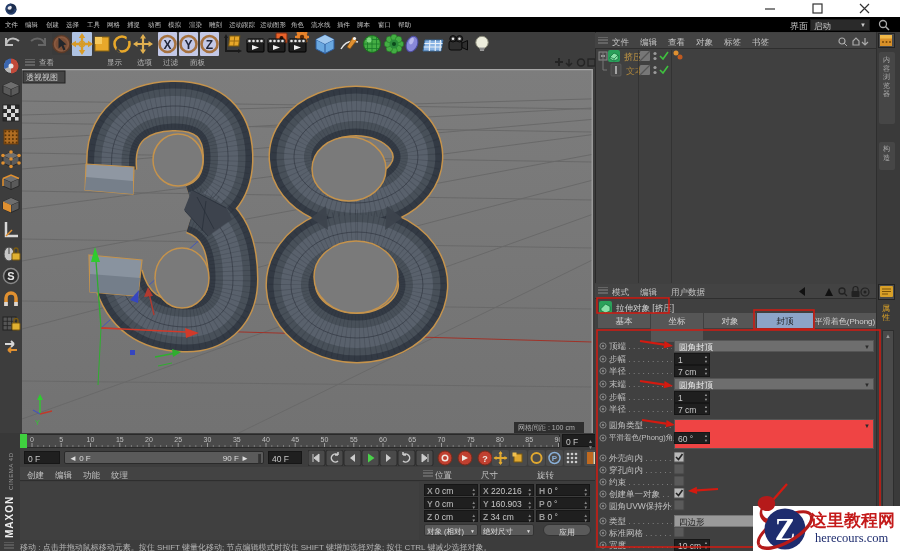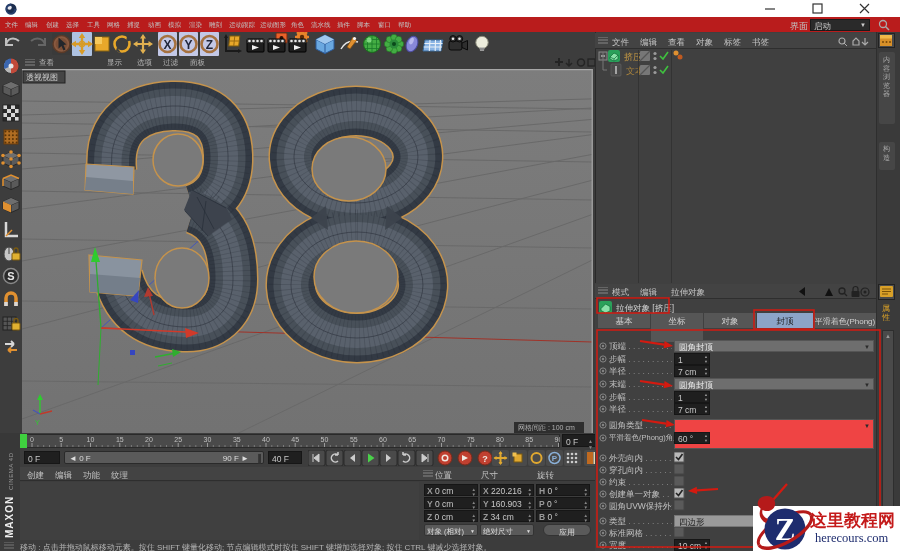--- a/index.html
+++ b/index.html
@@ -1,21 +1,21 @@
 <!DOCTYPE html>
 <html><head>
 <meta charset="utf-8">
 <style>
 * { margin:0; padding:0; box-sizing:border-box; }
 html,body { width:900px; height:551px; overflow:hidden; }
 body { font-family:"Liberation Sans", sans-serif; background:#3c3c3c; position:relative; }
 .abs { position:absolute; }
 #titlebar { left:0; top:0; width:900px; height:17px; background:#ffffff; color:#000; font-size:9.5px; }
 #titlebar .ttxt { position:absolute; left:21px; top:3px; }
-#menubar { left:0; top:17px; width:900px; height:15px; background:#b91c1c; color:#c2c2c2; font-size:9px; }
+#menubar { left:0; top:17px; width:900px; height:15px; background:#000000; color:#c2c2c2; font-size:9px; }
 .mitem { position:absolute; top:3px; white-space:nowrap; }
 #toolbar { left:0; top:32px; width:900px; height:24px; background:#3d3d3d; }
 #leftbar { left:0; top:56px; width:22px; height:377px; background:#3d3d3d; }
 #vpmenu { left:22px; top:56px; width:573px; height:13px; background:#3d3d3d; color:#b4b4b4; font-size:7.5px; }
 #viewport { left:22px; top:69px; width:571px; height:364px; }
 #timeline { left:0; top:433px; width:600px; height:16px; background:#3d3d3d; }
 #transport { left:0; top:449px; width:600px; height:18px; background:#3d3d3d; }
 #matman { left:0; top:467px; width:419px; height:73px; background:#3d3d3d; }
 #coords { left:419px; top:467px; width:178px; height:73px; background:#3d3d3d; }
 #statusbar { left:0; top:540px; width:900px; height:11px; background:#3c3c3c; color:#b5b5b5; font-size:8px; }
@@ -719,21 +719,21 @@
       <path d="M2 3 h9 M2 5.5 h9 M2 8 h6" stroke="#7a5208" stroke-width="1"></path>
     </svg>
     <div class="abs" style="left:287px;top:272px;font-size:8px;color:#d8a028;width:10px;line-height:9px">属性</div>
     <div class="abs" style="left:0;top:251px;width:281px;height:268px;background:#404040"></div>
     <div class="abs" style="left:0;top:252px;width:281px;height:15px;background:#434343;border-bottom:1px solid #2e2e2e"></div>
     <svg class="abs" style="left:3px;top:255px" width="10" height="9">
       <path d="M0 0h10M0 3h10M0 6h10" stroke="#888" stroke-width="1"></path>
     </svg>
     <span class="mitem" style="left:17px;top:255px;font-size:8.5px;color:#c2c2c2">模式</span>
     <span class="mitem" style="left:45px;top:255px;font-size:8.5px;color:#c2c2c2">编辑</span>
-    <span class="mitem" style="left:76px;top:255px;font-size:8.5px;color:#c2c2c2">拉伸对象</span>
+    <span class="mitem" style="left:76px;top:255px;font-size:8.5px;color:#c2c2c2">用户数据</span>
     <svg class="abs" style="left:200px;top:253px" width="78" height="13">
       <path d="M10 2 L4 6.5 L10 11 Z" fill="#111"></path>
       <path d="M30 11 L34 3 L38 11 Z" fill="#111"></path>
       <circle cx="47" cy="6" r="3" fill="none" stroke="#222" stroke-width="1.3"></circle>
       <line x1="49" y1="8" x2="52" y2="11" stroke="#222" stroke-width="1.3"></line>
       <path d="M58 6 L58 4 A2.5 2.5 0 0 1 63 4 L63 6" fill="none" stroke="#222" stroke-width="1.2"></path>
       <rect x="56.5" y="6" width="8" height="6" rx="1" fill="#222"></rect>
       <circle cx="70" cy="7" r="4" fill="none" stroke="#222" stroke-width="1.2"></circle>
       <circle cx="70" cy="7" r="1.5" fill="#222"></circle>
     </svg>

